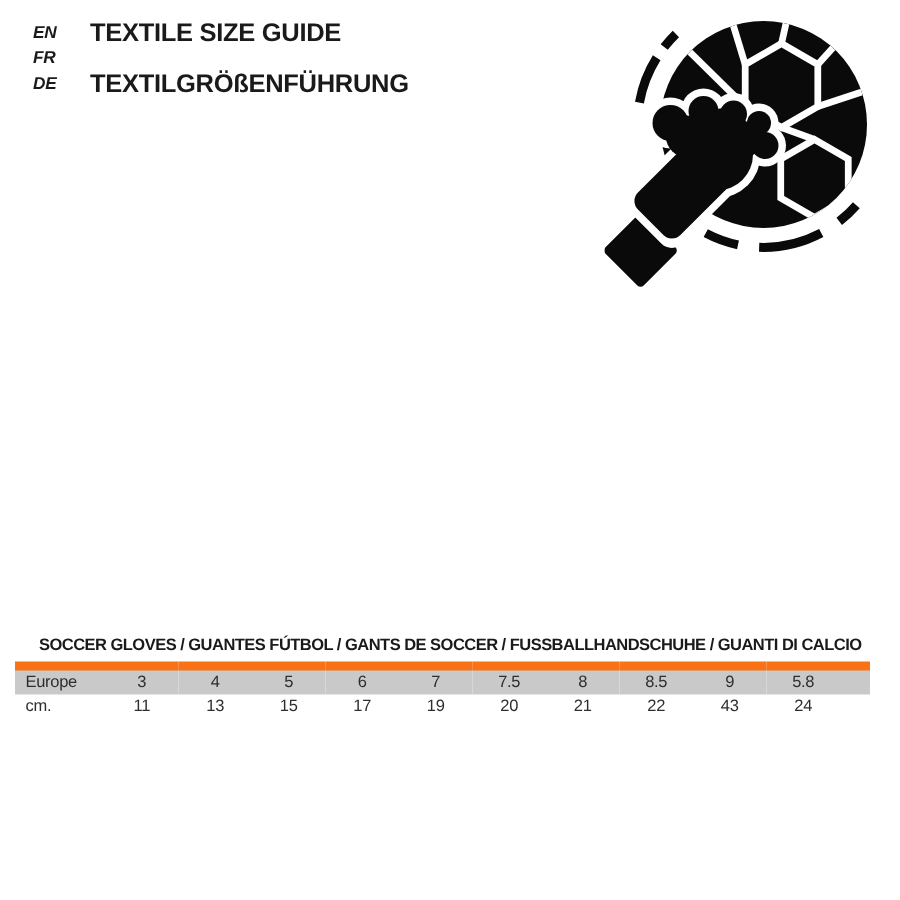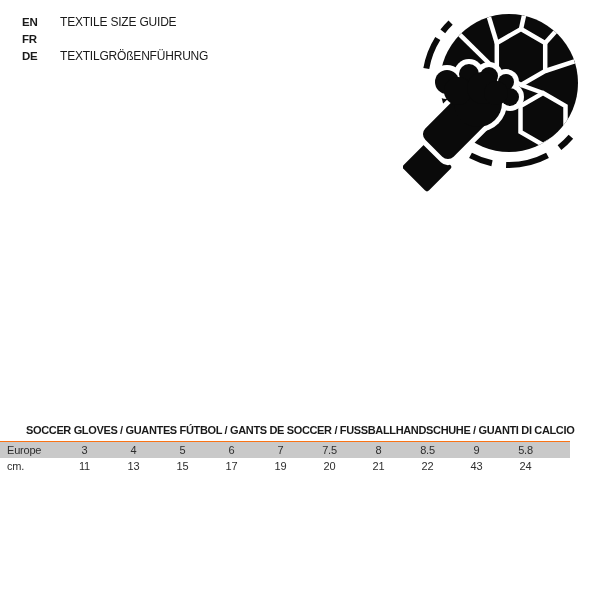--- a/index.html
+++ b/index.html
@@ -5,35 +5,35 @@
   html,body{margin:0;padding:0;}
   body{
     width:600px;height:600px;background:#ffffff;position:relative;overflow:hidden;
     font-family:"Liberation Sans", sans-serif;color:#1a1a1a;
   }
   .canvas{position:absolute;inset:0;width:600px;height:600px;background:#ffffff;}
 
   
   .lang-list{position:absolute;left:22px;top:13px;}
   .lang-row{display:flex;height:17px;align-items:center;}
-  .lang-code{width:38px;font-size:11.5px;font-weight:700;letter-spacing:-0.2px;}
-  .lang-label{font-size:12px;font-weight:400;letter-spacing:-0.2px;white-space:nowrap;}
+  .lang-code{width:38px;font-size:11.5px;font-weight:700;letter-spacing:-0.2px;font-style:italic;}
+  .lang-label{font-size:17px;font-weight:700;letter-spacing:-0.2px;white-space:nowrap;}
 
   
   .icon-wrap{position:absolute;left:403px;top:3px;width:178px;height:190px;}
 
   
   .guide-heading{
     position:absolute;left:22px;top:420px;margin:4px;
     font-size:11px;font-weight:700;letter-spacing:-0.35px;white-space:nowrap;
   }
   .size-table{
-    position:absolute;left:0;top:441px;width:570px;
+    position:absolute;left:10px;top:441px;width:570px;
     border-collapse:collapse;table-layout:fixed;
-    border-top:1px solid #f97316;
+    border-top:6px solid #f97316;
     font-size:11px;color:#2e2e2e;
   }
   .size-table td{height:16px;padding:0;text-align:center;vertical-align:middle;letter-spacing:-0.2px;}
   .size-table td.row-label{text-align:left;padding-left:7px;}
 </style>
 </head>
 <body>
 
 <div class="canvas">
 

